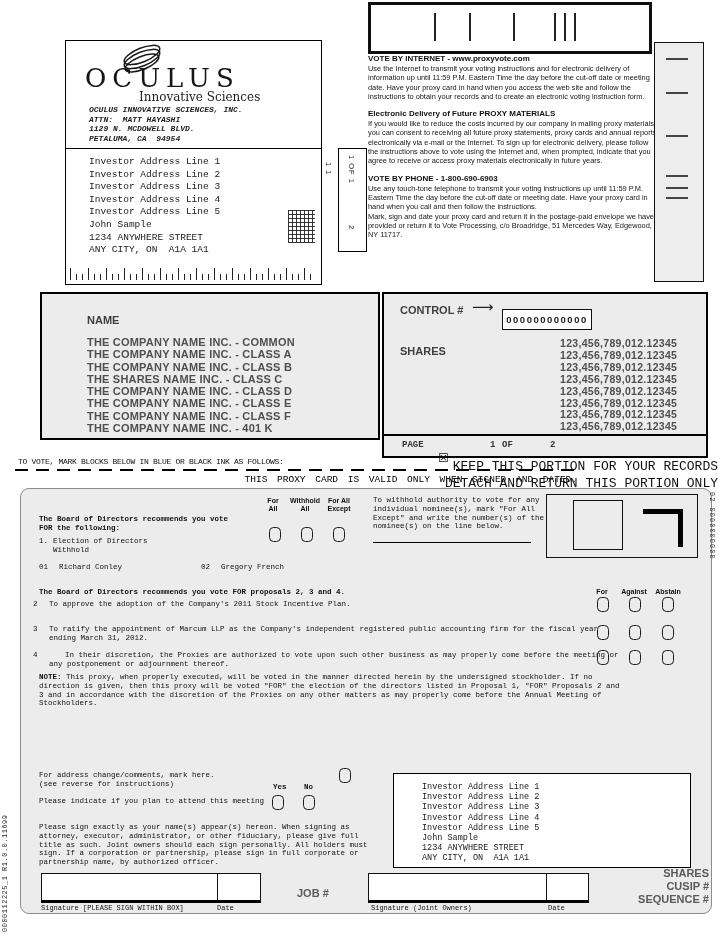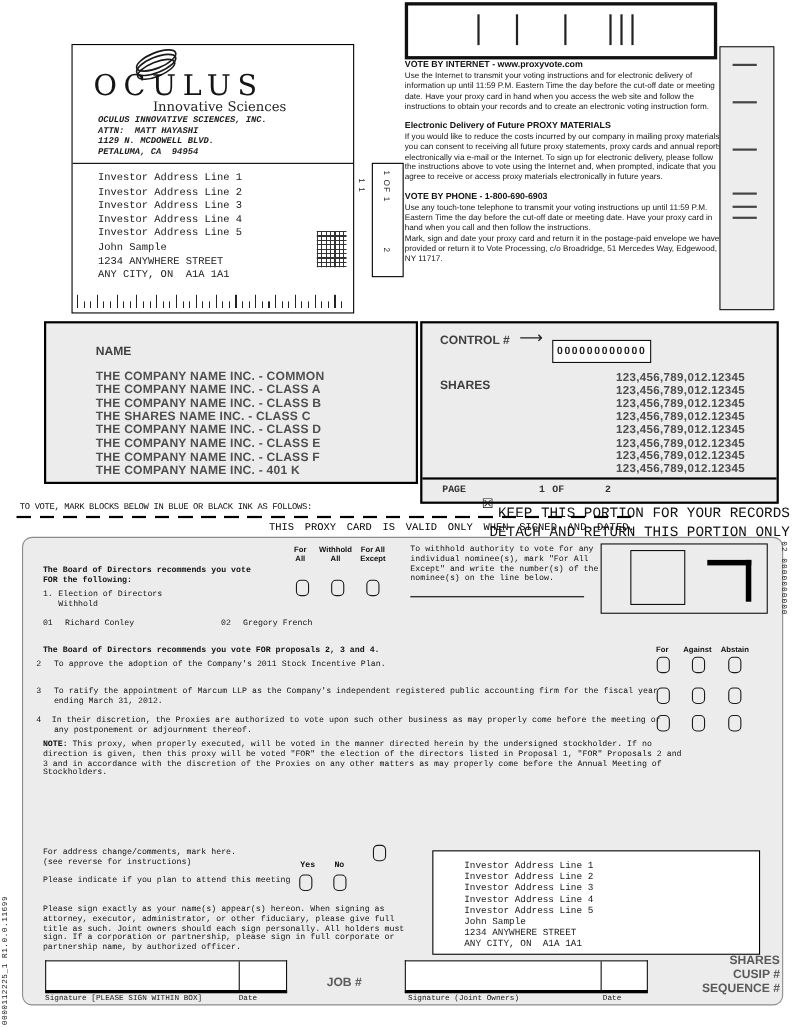--- a/index.html
+++ b/index.html
@@ -241,21 +241,21 @@
     <div class="cb" style="left:641px;top:108px"></div>
 
     <div class="abs c7" style="left:12px;top:136px">3</div>
     <div class="abs c7" style="left:28px;top:136px">To ratify the appointment of Marcum LLP as the Company's independent registered public accounting firm for the fiscal year</div>
     <div class="abs c7" style="left:28px;top:145px">ending March 31, 2012.</div>
     <div class="cb" style="left:576px;top:136px"></div>
     <div class="cb" style="left:608px;top:136px"></div>
     <div class="cb" style="left:641px;top:136px"></div>
 
     <div class="abs c7" style="left:12px;top:162px">4</div>
-    <div class="abs c7" style="left:26px;top:162px">In their discretion, the Proxies are authorized to vote upon such other business as may properly come before the meeting or</div>
+    <div class="abs c7" style="left:44px;top:162px">In their discretion, the Proxies are authorized to vote upon such other business as may properly come before the meeting or</div>
     <div class="abs c7" style="left:28px;top:171px">any postponement or adjournment thereof.</div>
     <div class="cb" style="left:576px;top:161px"></div>
     <div class="cb" style="left:608px;top:161px"></div>
     <div class="cb" style="left:641px;top:161px"></div>
 
     <div class="abs c7" style="left:18px;top:184px">
       <div><span class="b">NOTE:</span><span> This proxy, when properly executed, will be voted in the manner directed herein by the undersigned stockholder.  If no</span></div>
       <div>direction is given, then this proxy will be voted "FOR" the election of the directors listed in Proposal 1, "FOR" Proposals 2 and</div>
       <div>3 and in accordance with the discretion of the Proxies on any other matters as may properly come before the Annual Meeting of</div>
       <div>Stockholders.</div>

